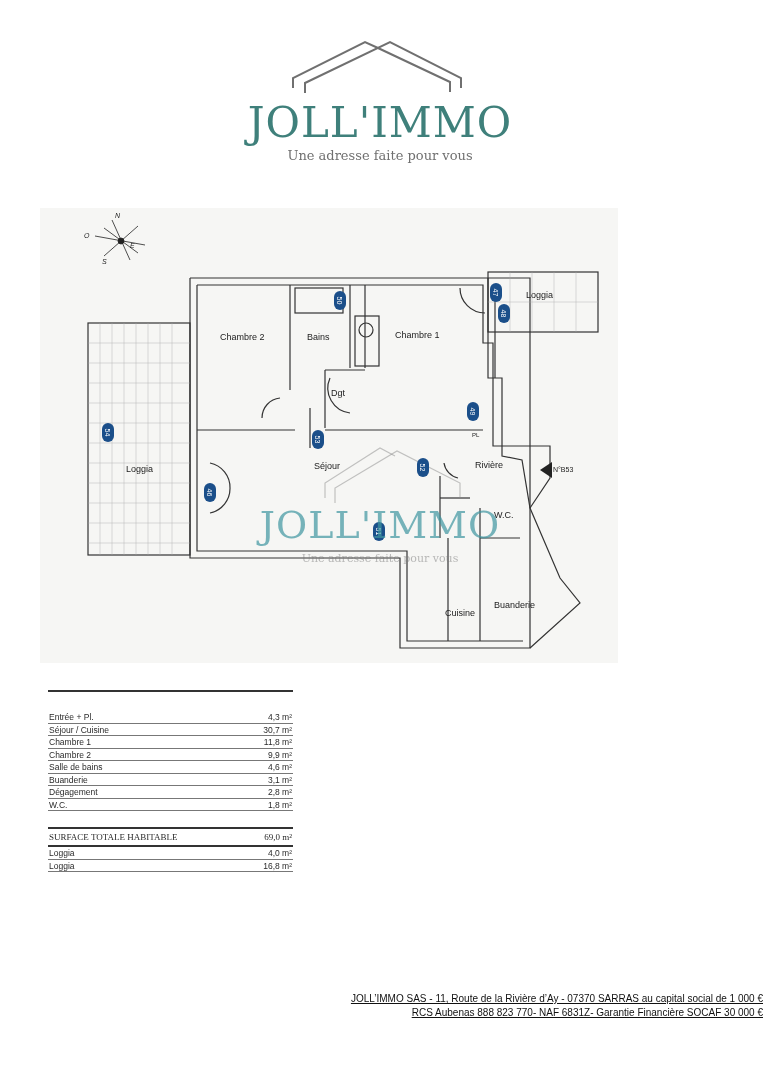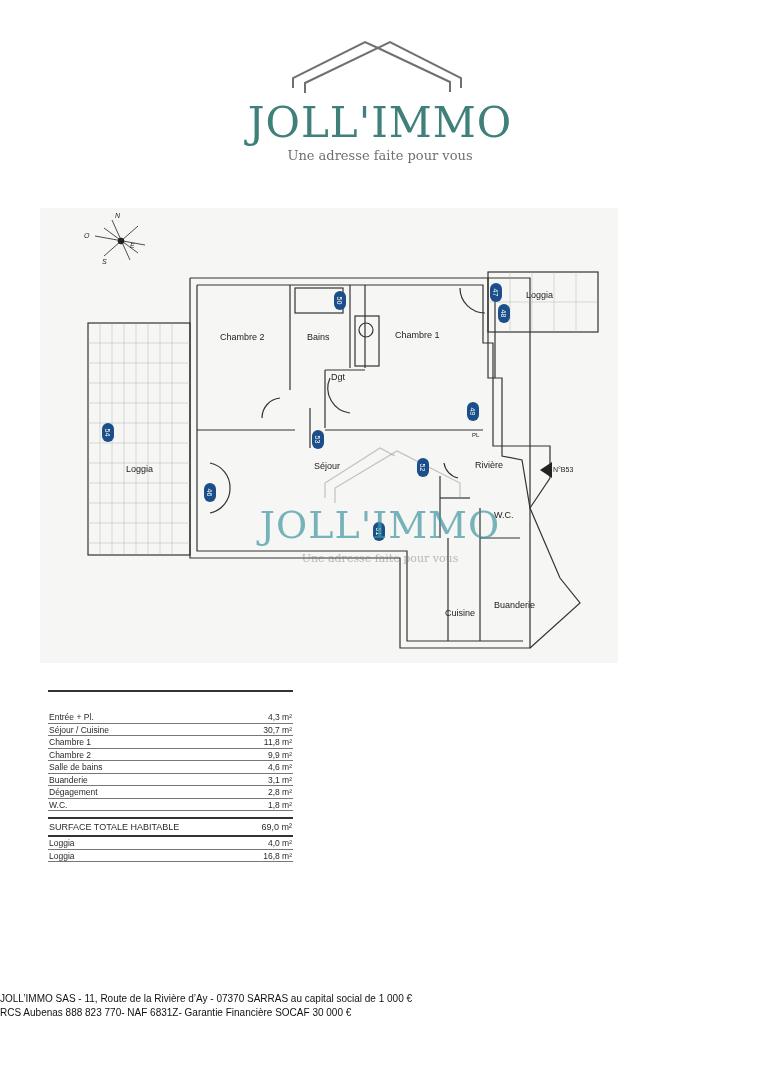--- a/index.html
+++ b/index.html
@@ -18,25 +18,25 @@
   .badge { position:absolute; width:12px; height:19px; border-radius:6px; background:#1b4f8a; color:#fff; font-size:7px; line-height:19px; text-align:center; }
   .badge span { display:inline-block; transform:rotate(90deg); }
   .compass-letter { position:absolute; font-size:7px; color:#222; font-style:italic; }
   .wm { position:absolute; left:215px; top:295px; width:250px; text-align:center; font-family:"DejaVu Serif", serif; font-size:38px; color:rgba(63,150,160,0.7); letter-spacing:1px; }
   .wm-tag { position:absolute; left:215px; top:344px; width:250px; text-align:center; font-family:"DejaVu Serif", serif; font-size:11px; color:rgba(120,120,120,0.5); }
 
   
   .surf { position:absolute; left:48px; top:690px; width:245px; font-size:8.5px; color:#2a2a2a; }
   .surf .row { display:flex; justify-content:space-between; border-bottom:1px solid #777; height:11.5px; line-height:12px; padding:0 1px; }
   .surf .top-rule { border-top:2px solid #333; margin-bottom:1px; }
-  .surf .total { border-top:2px solid #333; border-bottom:2px solid #333; margin-top:6px; height:16px; line-height:16px; font-size:9px; }
+  .surf .total { border-top:2px solid #333; border-bottom:2px solid #333; margin-top:16px; height:16px; line-height:16px; font-size:9px;font-family:Liberation Serif, serif; }
   .surf .first { margin-top:19px; }
 
   
-  .footer { position:absolute; left:0; width:763px; top:992px; text-align:left; font-size:10px; line-height:14px; color:#111; }
+  .footer { position:absolute; left:0; width:763px; top:992px; text-align:right; font-size:10px; line-height:14px; color:#111;text-decoration:underline; }
 </style>
 </head>
 <body>
 
 <div class="logo">
   <svg width="280" height="60">
     <polyline points="53,50 53,40 125,4 138,10" fill="none" stroke="#707070" stroke-width="2"></polyline>
     <polyline points="65,55 65,45 150,4 221,40 221,50" fill="none" stroke="#707070" stroke-width="2"></polyline>
     <polyline points="138,10 210,44 210,54" fill="none" stroke="#707070" stroke-width="2"></polyline>
   </svg>
@@ -129,21 +129,21 @@
 
   <span class="compass-letter" style="left:75px;top:4px;">N</span>
   <span class="compass-letter" style="left:44px;top:24px;">O</span>
   <span class="compass-letter" style="left:90px;top:34px;">E</span>
   <span class="compass-letter" style="left:62px;top:50px;">S</span>
 
   <span class="room-label" style="left:180px;top:124px;">Chambre 2</span>
   <span class="room-label" style="left:267px;top:124px;">Bains</span>
   <span class="room-label" style="left:355px;top:122px;">Chambre 1</span>
   <span class="room-label" style="left:486px;top:82px;">Loggia</span>
-  <span class="room-label" style="left:276px;top:164px;padding-left:15px;">Dgt</span>
+  <span class="room-label" style="left:276px;top:180px;padding-left:15px;">Dgt</span>
   <span class="room-label" style="left:86px;top:256px;">Loggia</span>
   <span class="room-label" style="left:274px;top:253px;">Séjour</span>
   <span class="room-label" style="left:435px;top:252px;">Rivière</span>
   <span class="room-label" style="left:454px;top:302px;">W.C.</span>
   <span class="room-label" style="left:405px;top:400px;">Cuisine</span>
   <span class="room-label" style="left:454px;top:392px;">Buanderie</span>
   <span class="room-label" style="left:432px;top:224px;font-size:6px;">PL</span>
   <span class="room-label" style="left:513px;top:258px;font-size:7px;">N°B53</span>
 
   <div class="badge" style="left:164px;top:275px;"><span>46</span></div>

